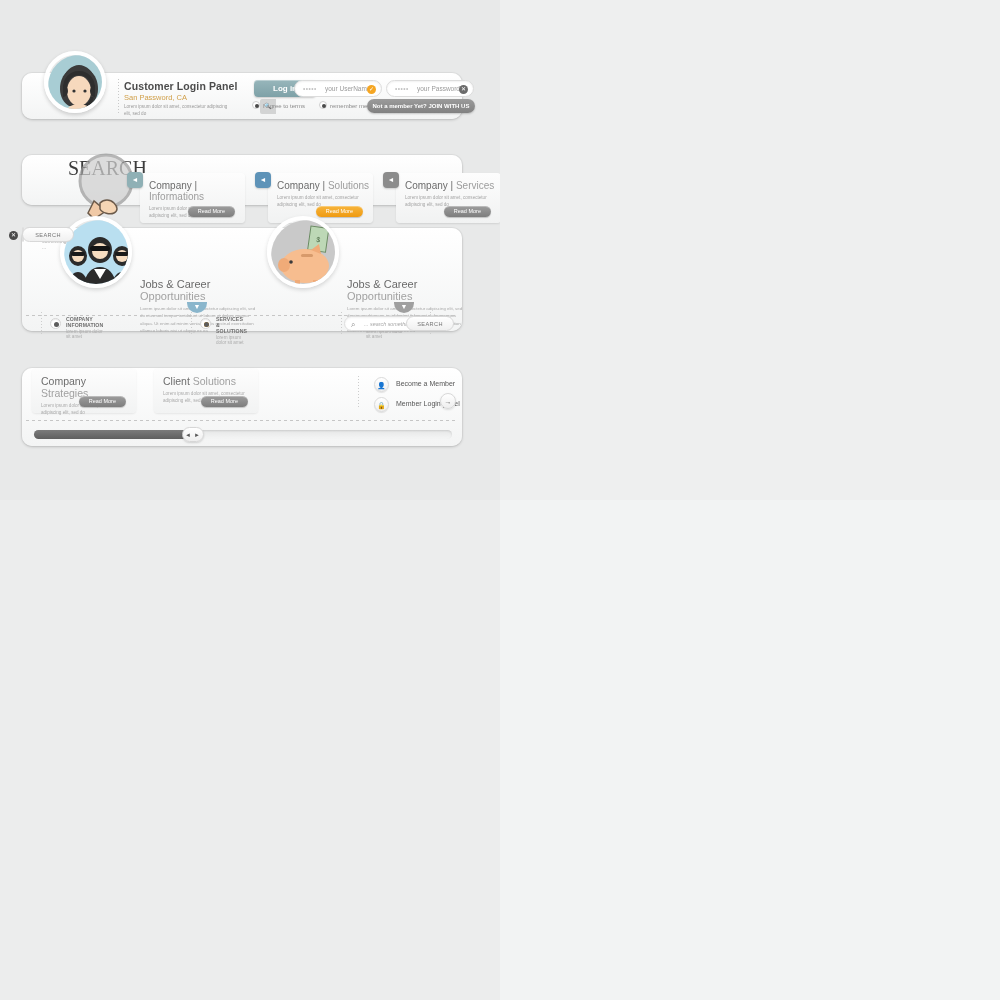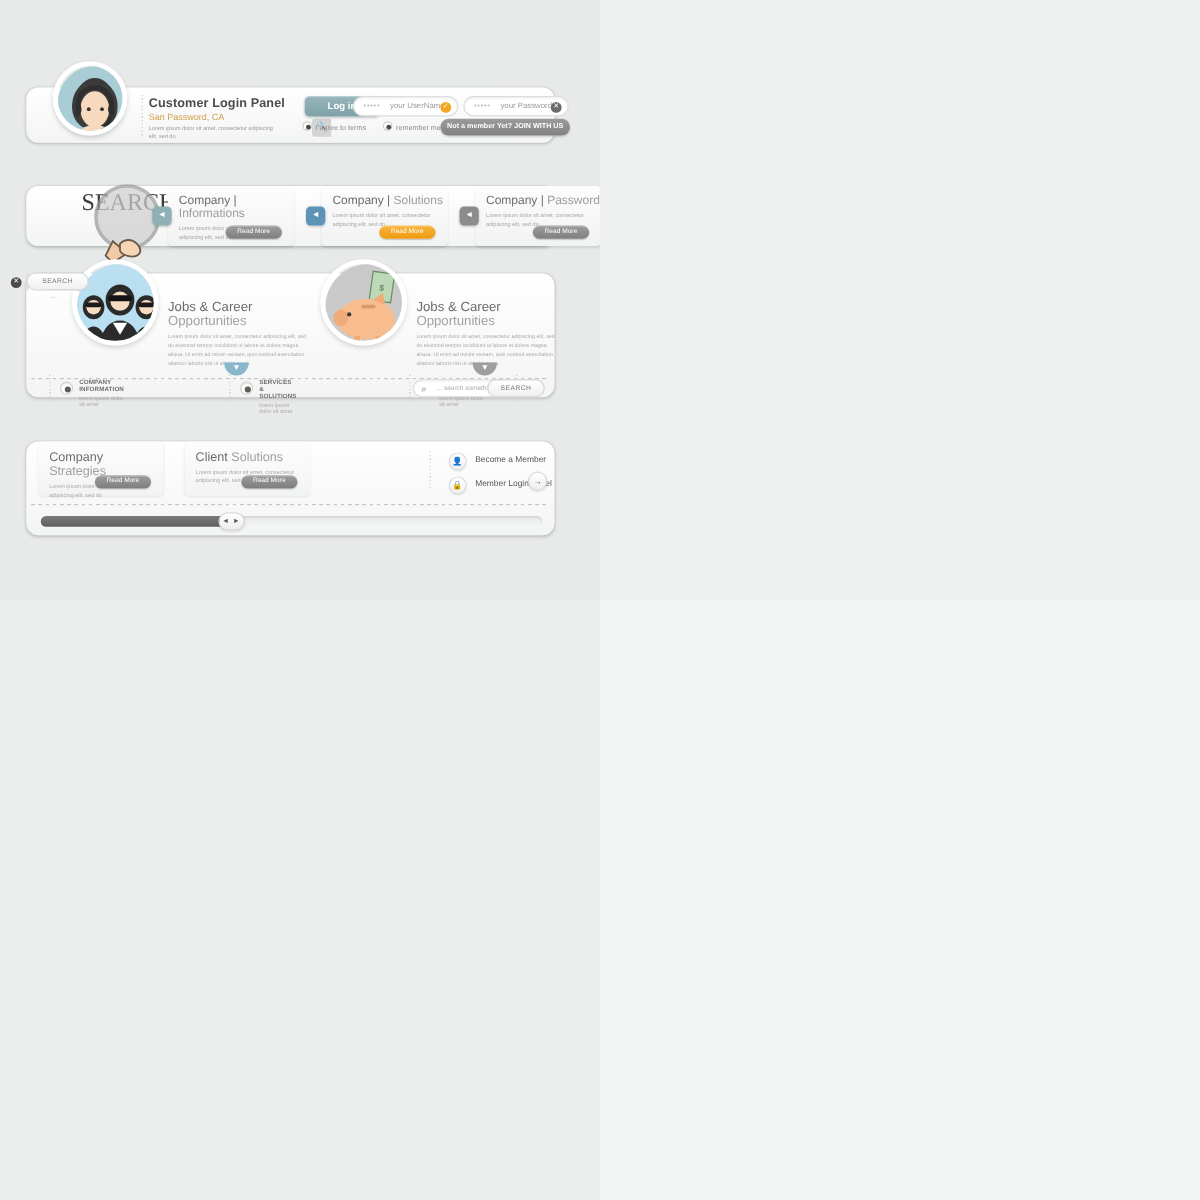--- a/index.html
+++ b/index.html
@@ -71,21 +71,21 @@
   .chk:after{content:'';position:absolute;left:2px;top:2px;width:4px;height:4px;border-radius:50%;background:#4a4a4a;}
   .joinbtn {
     position:absolute; top:26px; height:14px; border-radius:7px;
     background:linear-gradient(#9b9b9b,#818181); color:#fff;
     font-size:6px; text-align:center; line-height:14px; font-weight:bold;
     box-shadow:0 1px 2px rgba(0,0,0,.2);
   }
 
   
   .colcard {
-    position:absolute; top:0; height:100%;
+    position:absolute; top:18px; height:100%;
     background:linear-gradient(#fdfdfd,#f1f2f2);
     box-shadow:0 1px 2px rgba(0,0,0,.10);
     border-radius:4px;
   }
   .colcard h4 { font-size:10px; font-weight:normal; color:#6c6c6c; }
   .colcard h4 b { color:#9d9d9d; font-weight:normal; }
   .colcard p { font-size:4.6px; color:#a6a6a6; line-height:1.6; margin-top:3px; }
   .readmore {
     position:absolute; right:10px; bottom:6px;
     height:11px; padding:0 10px; border-radius:6px;
@@ -97,21 +97,21 @@
     position:absolute; width:16px; height:16px; border-radius:4px;
     color:#fff; font-size:7px; text-align:center; line-height:16px;
     box-shadow:0 1px 2px rgba(0,0,0,.18);
   }
 
   
   .jobcircle {
     position:absolute; width:72px; height:72px; border-radius:50%;
     border:4px solid #fff; box-shadow:0 2px 4px rgba(0,0,0,.15); overflow:hidden;
   }
-  .jobtext { position:absolute; }
+  .jobtext { position:absolute;margin-top:28px; }
   .jobtext h3 { font-size:11px; font-weight:normal; color:#6a6a6a; }
   .jobtext h3 span { color:#a2a2a2; }
   .jobtext p { font-size:4.4px; color:#a9a9a9; line-height:1.65; margin-top:3px; }
   .chevbtn {
     position:absolute; width:20px; height:11px; border-radius:0 0 10px 10px;
     color:#fff; font-size:7px; text-align:center; line-height:9px;
   }
   .dashline { position:absolute; height:1px;
     background:repeating-linear-gradient(90deg,#c6c6c6 0 3px, transparent 3px 6px); }
   .navitem { position:absolute; }
@@ -227,21 +227,21 @@
         <div class="readmore" style="background: linear-gradient(rgb(157, 157, 157), rgb(126, 126, 126));">Read More</div>
       </div>
       <div class="arrowbtn" style="left: 105px; top: 17px; background: rgb(143, 176, 181);">◄</div>
       <div class="colcard" style="left: 246px; width: 105px;">
         <h4 style="margin: 7px 0px 0px 9px;"><span>Company | </span><b>Solutions</b></h4>
         <p style="margin-left: 9px; width: 85px;">Lorem ipsum dolor sit amet, consectetur adipiscing elit, sed do</p>
         <div class="readmore" style="background: linear-gradient(rgb(247, 181, 60), rgb(239, 154, 17));">Read More</div>
       </div>
       <div class="arrowbtn" style="left: 233px; top: 17px; background: rgb(94, 147, 184);">◄</div>
       <div class="colcard" style="left: 374px; width: 105px;">
-        <h4 style="margin: 7px 0px 0px 9px;"><span>Company | </span><b>Password</b></h4>
+        <h4 style="margin: 7px 0px 0px 9px;"><span>Company | </span><b>Services</b></h4>
         <p style="margin-left: 9px; width: 85px;">Lorem ipsum dolor sit amet, consectetur adipiscing elit, sed do</p>
         <div class="readmore" style="background: linear-gradient(rgb(157, 157, 157), rgb(126, 126, 126));">Read More</div>
       </div>
       <div class="arrowbtn" style="left: 361px; top: 17px; background: rgb(140, 140, 140);">◄</div>
     </div>
     <div class="card" style="left: 22px; top: 228px; width: 440px; height: 103px;">
       <div class="jobcircle" style="left: 38px; top: -12px;"><svg viewBox="0 0 72 72" width="72" height="72">
     <circle cx="36" cy="36" r="36" fill="#b9dff0"></circle>
     <g fill="#2b2b2b">
             <ellipse cx="14" cy="36" rx="9" ry="10"></ellipse>

